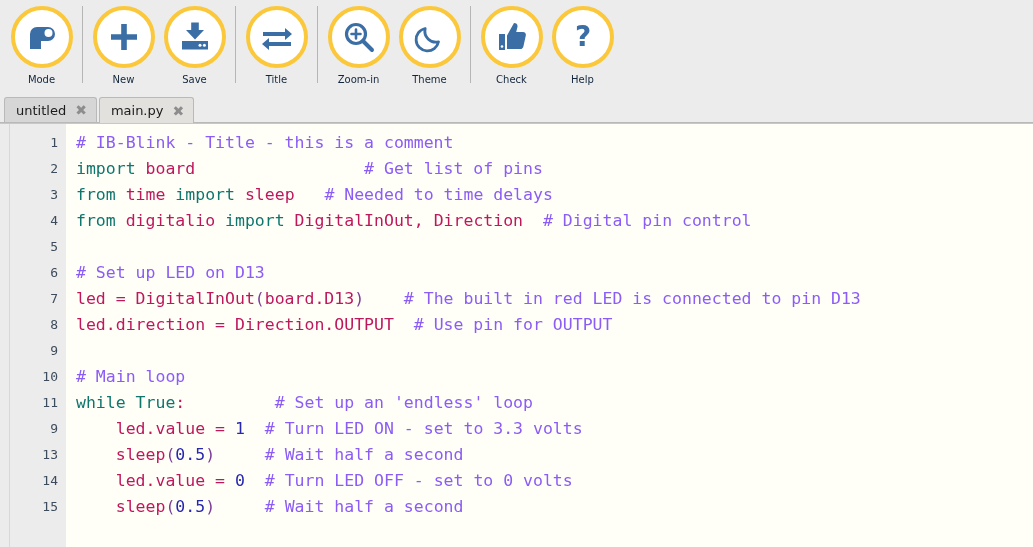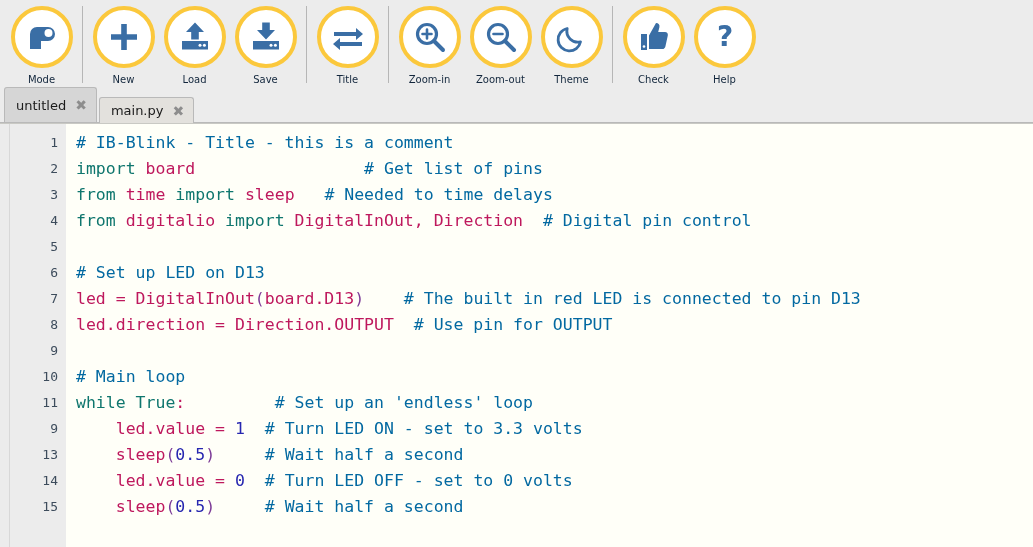--- a/index.html
+++ b/index.html
@@ -62,21 +62,21 @@
     height: 28px;
     background: #ececec;
     display: flex;
     align-items: flex-end;
     padding-left: 4px;
     position: relative;
     flex: 0 0 28px;
     border-bottom: 1px solid #b9b9b9;
   }
   .tab {
-    height: 35px;
+    height: 25px;
     display: flex;
     align-items: center;
     gap: 9px;
     padding: 0 9px 0 11px;
     font-size: 13px;
     color: #1b1b1b;
     border: 1px solid #b9b9b9;
     border-bottom: none;
     border-top-left-radius: 3px;
     border-top-right-radius: 3px;
@@ -131,21 +131,21 @@
     font-family: "DejaVu Sans Mono", monospace;
     font-size: 16.5px;
     line-height: 26px;
     color: #1f1f1f;
     white-space: pre;
     overflow: hidden;
     letter-spacing: 0px;
   }
   .code .ln { height: 26px; }
   .kw  { color: #0f766e; font-weight: normal; }
-  .cmt { color: #0369a1; }
+  .cmt { color: #8b5cf6; }
   .num { color: #2727b0; }
   .par { color: #7d3c98; }
   .pln { color: #be185d; }
 </style>
 </head>
 <body>
 
 <div id="app">
 
   <div class="toolbar" id="toolbar">
@@ -163,31 +163,20 @@
         <div class="tb-circle">
           <svg width="34" height="34" viewBox="0 0 34 34">
             <path d="M14.2 4h5.6v10.2H30v5.6H19.8V30h-5.6V19.8H4v-5.6h10.2z" fill="#3a6ea5"></path>
           </svg>
         </div>
         <div class="tb-label">New</div>
       </div>
       <div class="tb-item">
         <div class="tb-circle">
           <svg width="34" height="34" viewBox="0 0 34 34">
-            <path d="M17 2.5 26 12h-5.2v7.5h-7.6V12H8z" fill="#3a6ea5"></path>
-            <path d="M4 21h26v8.5H4z" fill="#3a6ea5"></path>
-            <circle cx="22" cy="25.2" r="1.5" fill="#fff"></circle>
-            <circle cx="26.4" cy="25.2" r="1.5" fill="#fff"></circle>
-          </svg>
-        </div>
-        <div class="tb-label">Load</div>
-      </div>
-      <div class="tb-item">
-        <div class="tb-circle">
-          <svg width="34" height="34" viewBox="0 0 34 34">
             <path d="M17 19.5 8 10h5.2V2.5h7.6V10H26z" fill="#3a6ea5"></path>
             <path d="M4 21h26v8.5H4z" fill="#3a6ea5"></path>
             <circle cx="22" cy="25.2" r="1.5" fill="#fff"></circle>
             <circle cx="26.4" cy="25.2" r="1.5" fill="#fff"></circle>
           </svg>
         </div>
         <div class="tb-label">Save</div>
       </div>
       <div class="tb-sep"></div>
       <div class="tb-item">
@@ -202,30 +191,20 @@
       <div class="tb-sep"></div>
       <div class="tb-item">
         <div class="tb-circle">
           <svg width="34" height="34" viewBox="0 0 34 34">
             <circle cx="14" cy="14" r="9.5" fill="none" stroke="#3a6ea5" stroke-width="3.2"></circle>
             <path d="M14 9.5v9M9.5 14h9" stroke="#3a6ea5" stroke-width="2.6" stroke-linecap="round"></path>
             <path d="M21 21l9 9" stroke="#3a6ea5" stroke-width="4" stroke-linecap="round"></path>
           </svg>
         </div>
         <div class="tb-label">Zoom-in</div>
-      </div>
-      <div class="tb-item">
-        <div class="tb-circle">
-          <svg width="34" height="34" viewBox="0 0 34 34">
-            <circle cx="14" cy="14" r="9.5" fill="none" stroke="#3a6ea5" stroke-width="3.2"></circle>
-            <path d="M9.5 14h9" stroke="#3a6ea5" stroke-width="2.6" stroke-linecap="round"></path>
-            <path d="M21 21l9 9" stroke="#3a6ea5" stroke-width="4" stroke-linecap="round"></path>
-          </svg>
-        </div>
-        <div class="tb-label">Zoom-out</div>
       </div>
       <div class="tb-item">
         <div class="tb-circle">
           <svg width="34" height="34" viewBox="0 0 34 34">
             <path d="M25.5 21.8A11 11 0 0 1 12.2 8.5 11.3 11.3 0 1 0 25.5 21.8z" fill="none" stroke="#3a6ea5" stroke-width="2.8" stroke-linejoin="round"></path>
           </svg>
         </div>
         <div class="tb-label">Theme</div>
       </div>
       <div class="tb-sep"></div>

